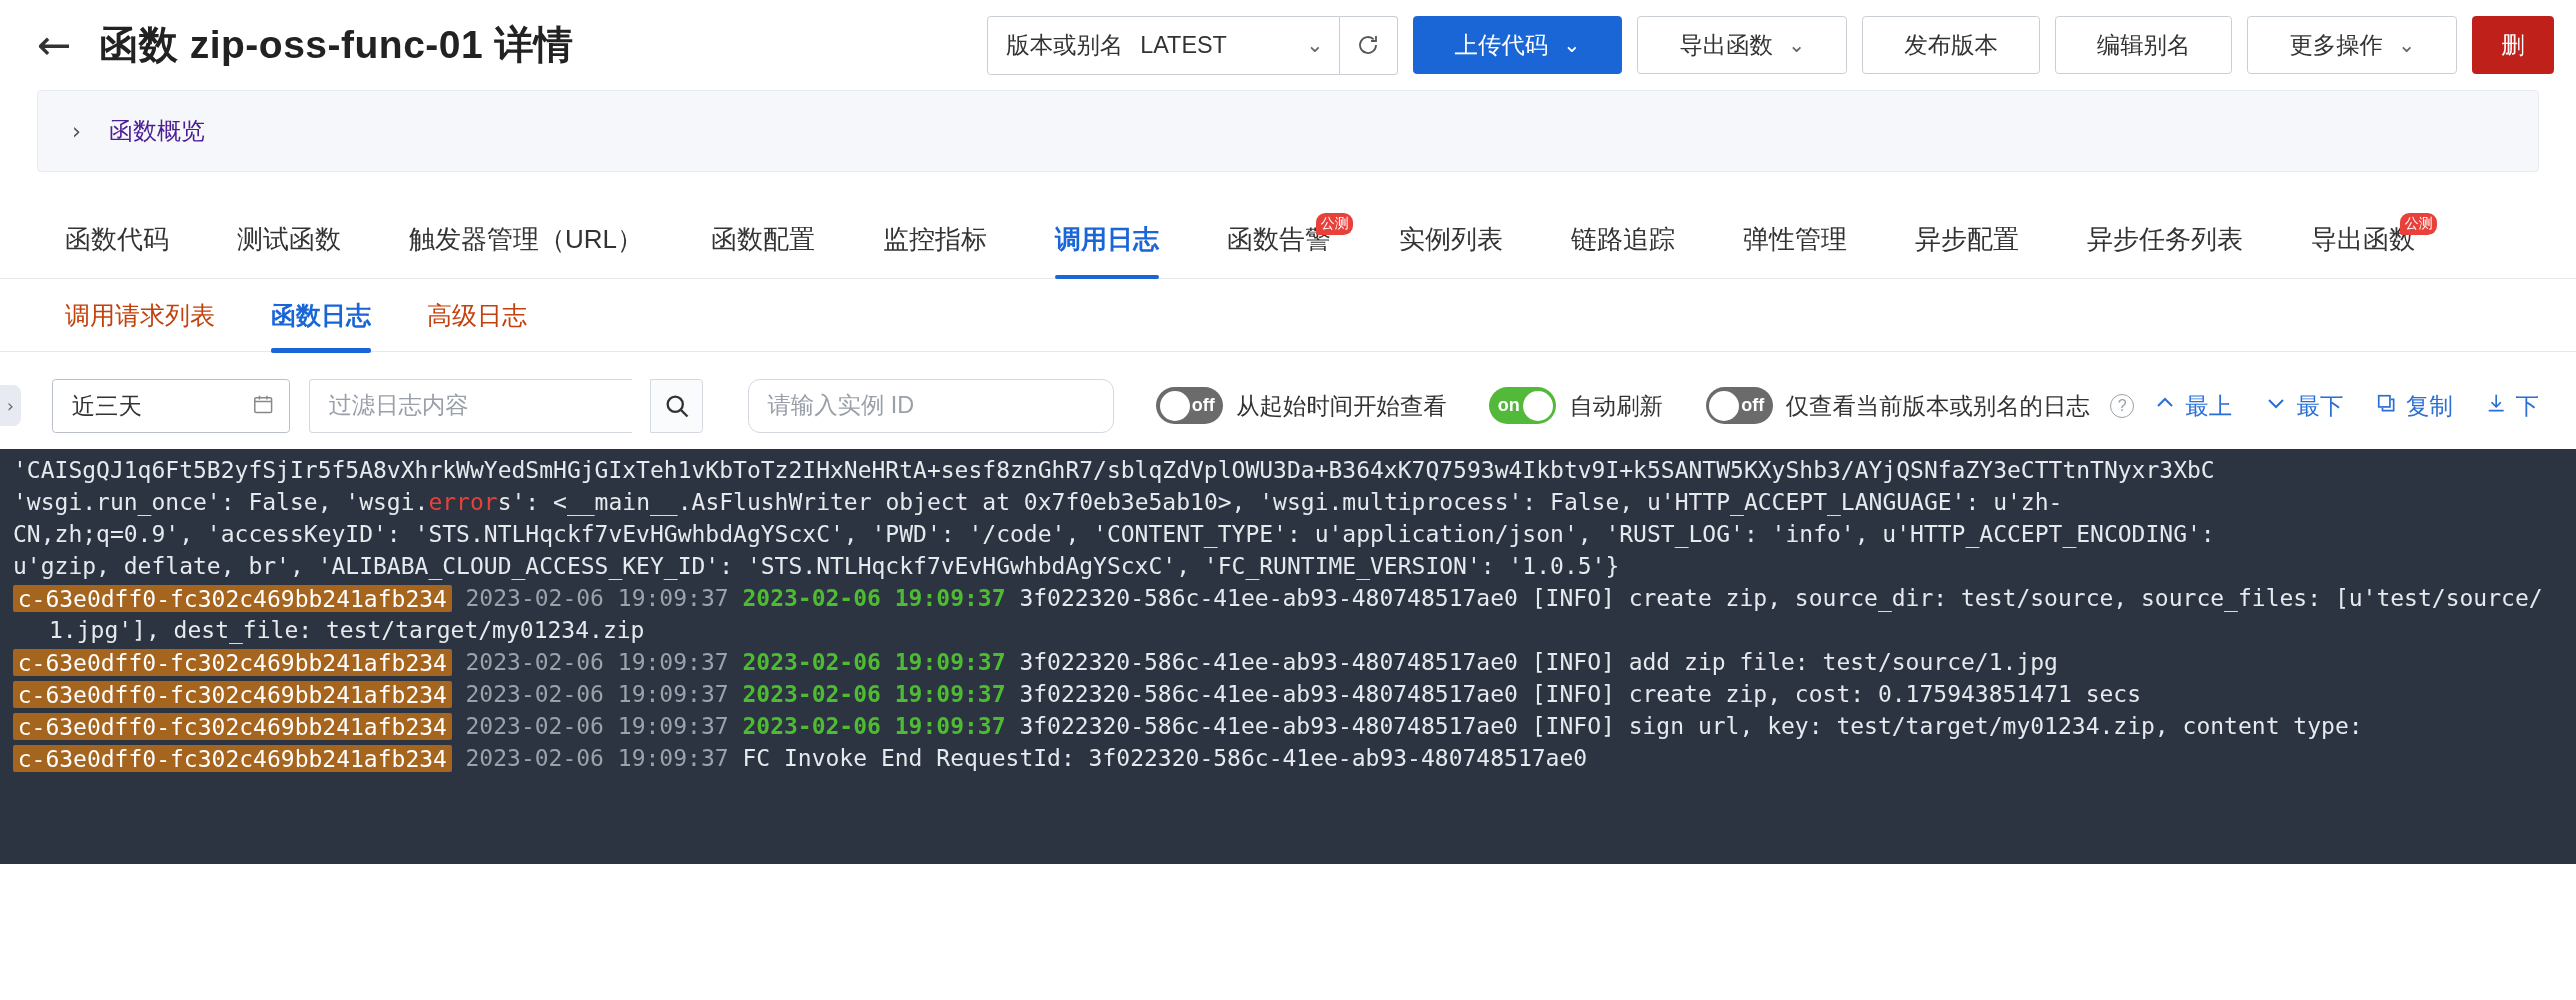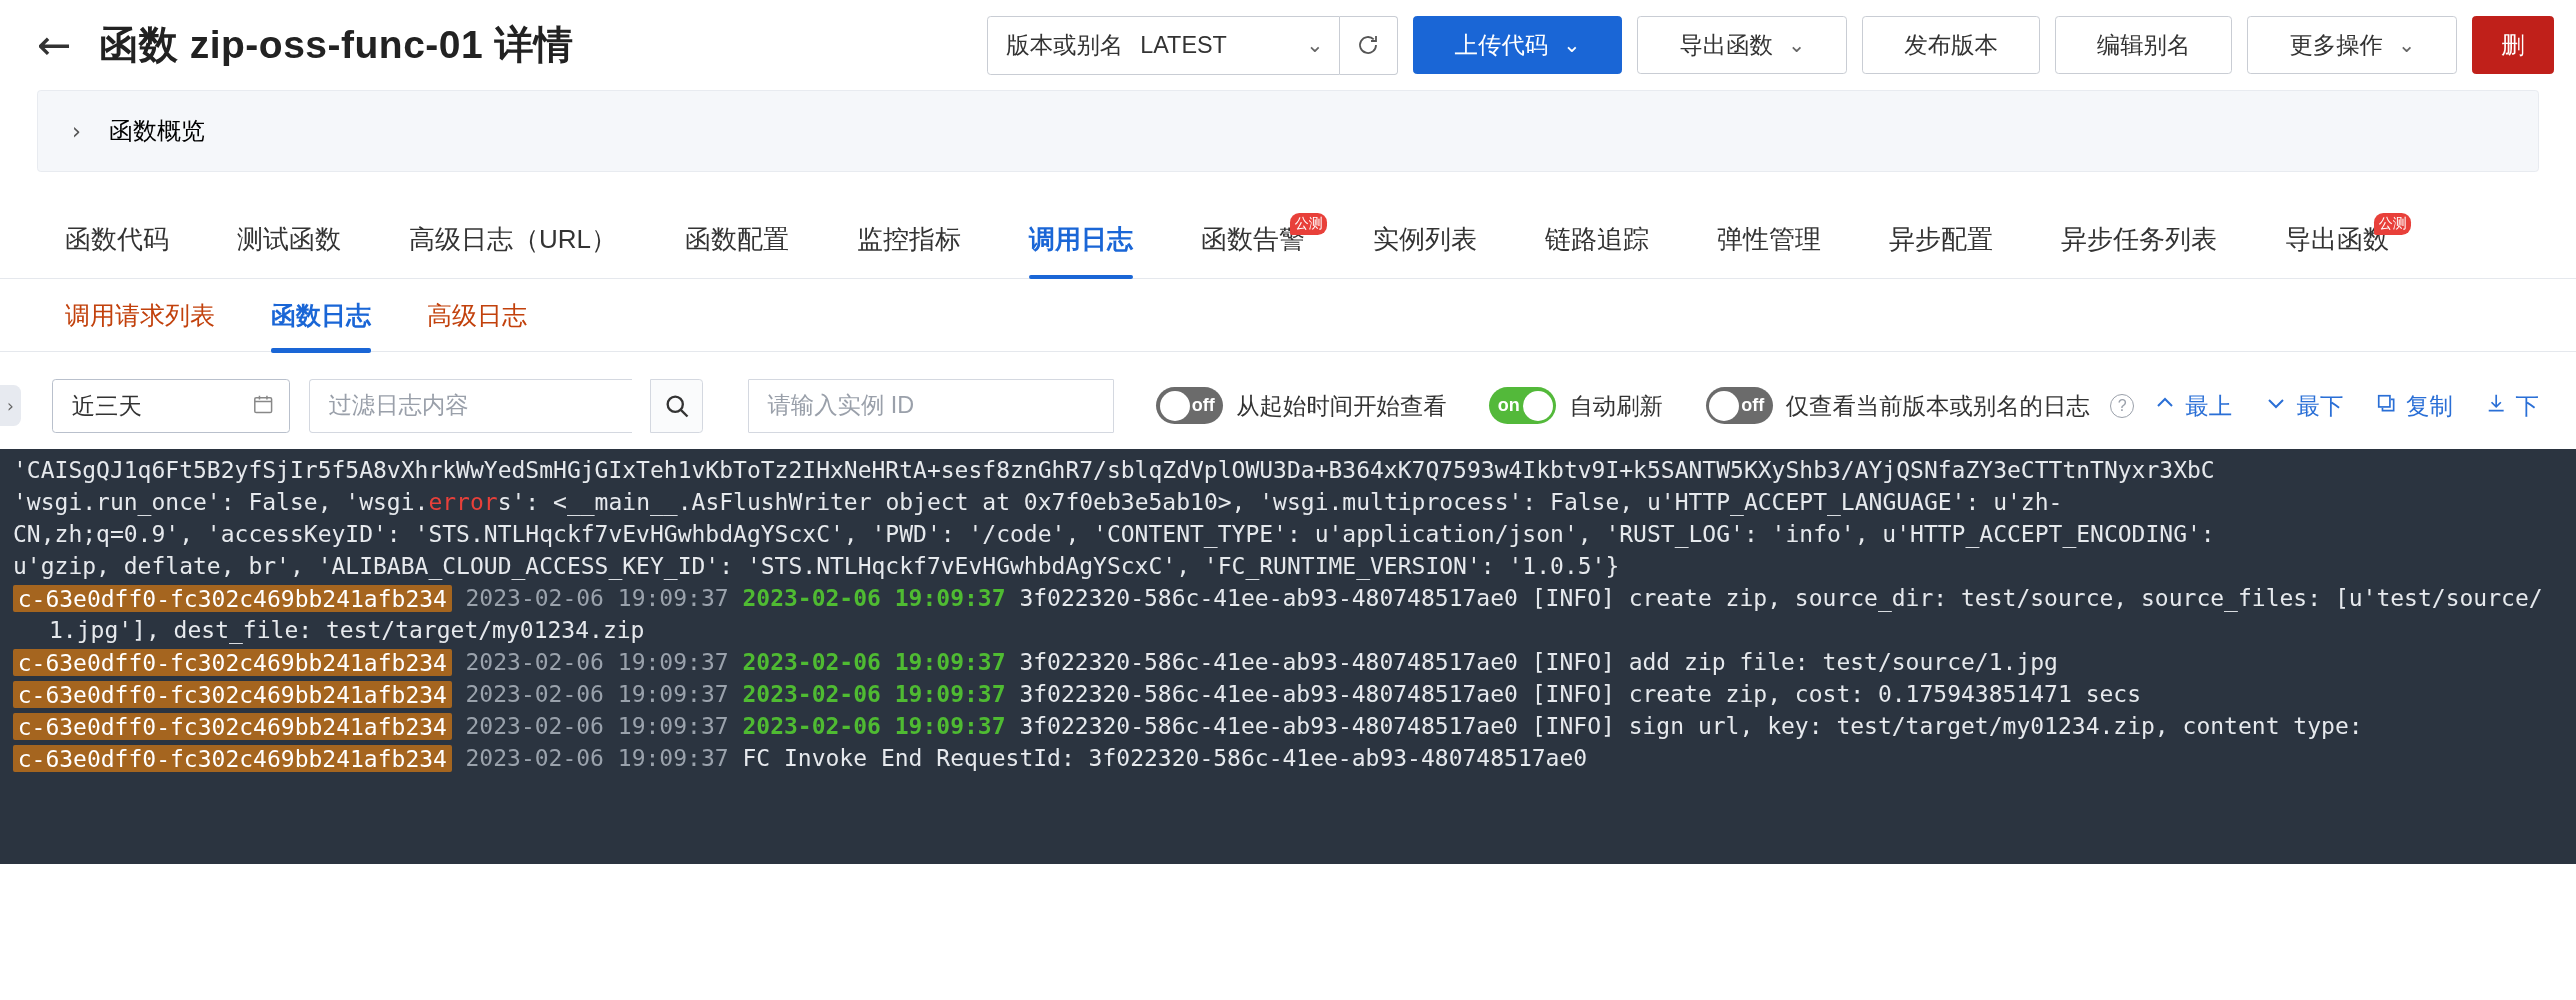--- a/index.html
+++ b/index.html
@@ -130,21 +130,21 @@
     gap: 28px;
     cursor: pointer;
   }
   .overview .chev {
     font-size: 22.4px;
     color: #555;
     font-family: "DejaVu Sans", sans-serif;
   }
   .overview .ov-label {
     font-size: 24px;
-    color: #000000;
+    color: #4c1d95;
     font-family: Liberation Mono, monospace;
   }
 
   
   .tabs {
     margin-top: 37px;
     padding: 0 37px;
     display: flex;
     align-items: flex-end;
     gap: 12px;
@@ -279,21 +279,21 @@
     border-radius: 0 3.7px 3.7px 0;
     background: #fafbfc;
     display: flex; align-items: center; justify-content: center;
     cursor: pointer;
     margin-left: -0.9px;
   }
   .instance-input {
     width: 411px;
     height: 54px;
     border: 0.9px solid #d4d8e0;
-    border-radius: 1px;
+    border-radius: 12px;
     background: #fff;
     display: flex;
     align-items: center;
     padding: 0 18.7px;
     margin-left: 26px;
   }
   .instance-input input {
     border: none; outline: none;
     font-size: 23.4px; color: #333;
     width: 100%; background: transparent;
@@ -448,21 +448,21 @@
 <div class="overview-wrap">
   <div class="overview">
     <span class="chev">›</span>
     <span class="ov-label">函数概览</span>
   </div>
 </div>
 
 <div class="tabs" id="tabbar">
     <div class="tab"><span>函数代码</span></div>
     <div class="tab"><span>测试函数</span></div>
-    <div class="tab"><span>高级日志（URL）</span></div>
+    <div class="tab"><span>触发器管理（URL）</span></div>
     <div class="tab"><span>函数配置</span></div>
     <div class="tab"><span>监控指标</span></div>
     <div class="tab active"><span>调用日志</span></div>
     <div class="tab"><span>函数告警</span><span class="beta">公测</span></div>
     <div class="tab"><span>实例列表</span></div>
     <div class="tab"><span>链路追踪</span></div>
     <div class="tab"><span>弹性管理</span></div>
     <div class="tab"><span>异步配置</span></div>
     <div class="tab"><span>异步任务列表</span></div>
     <div class="tab"><span>导出函数</span><span class="beta">公测</span></div>

